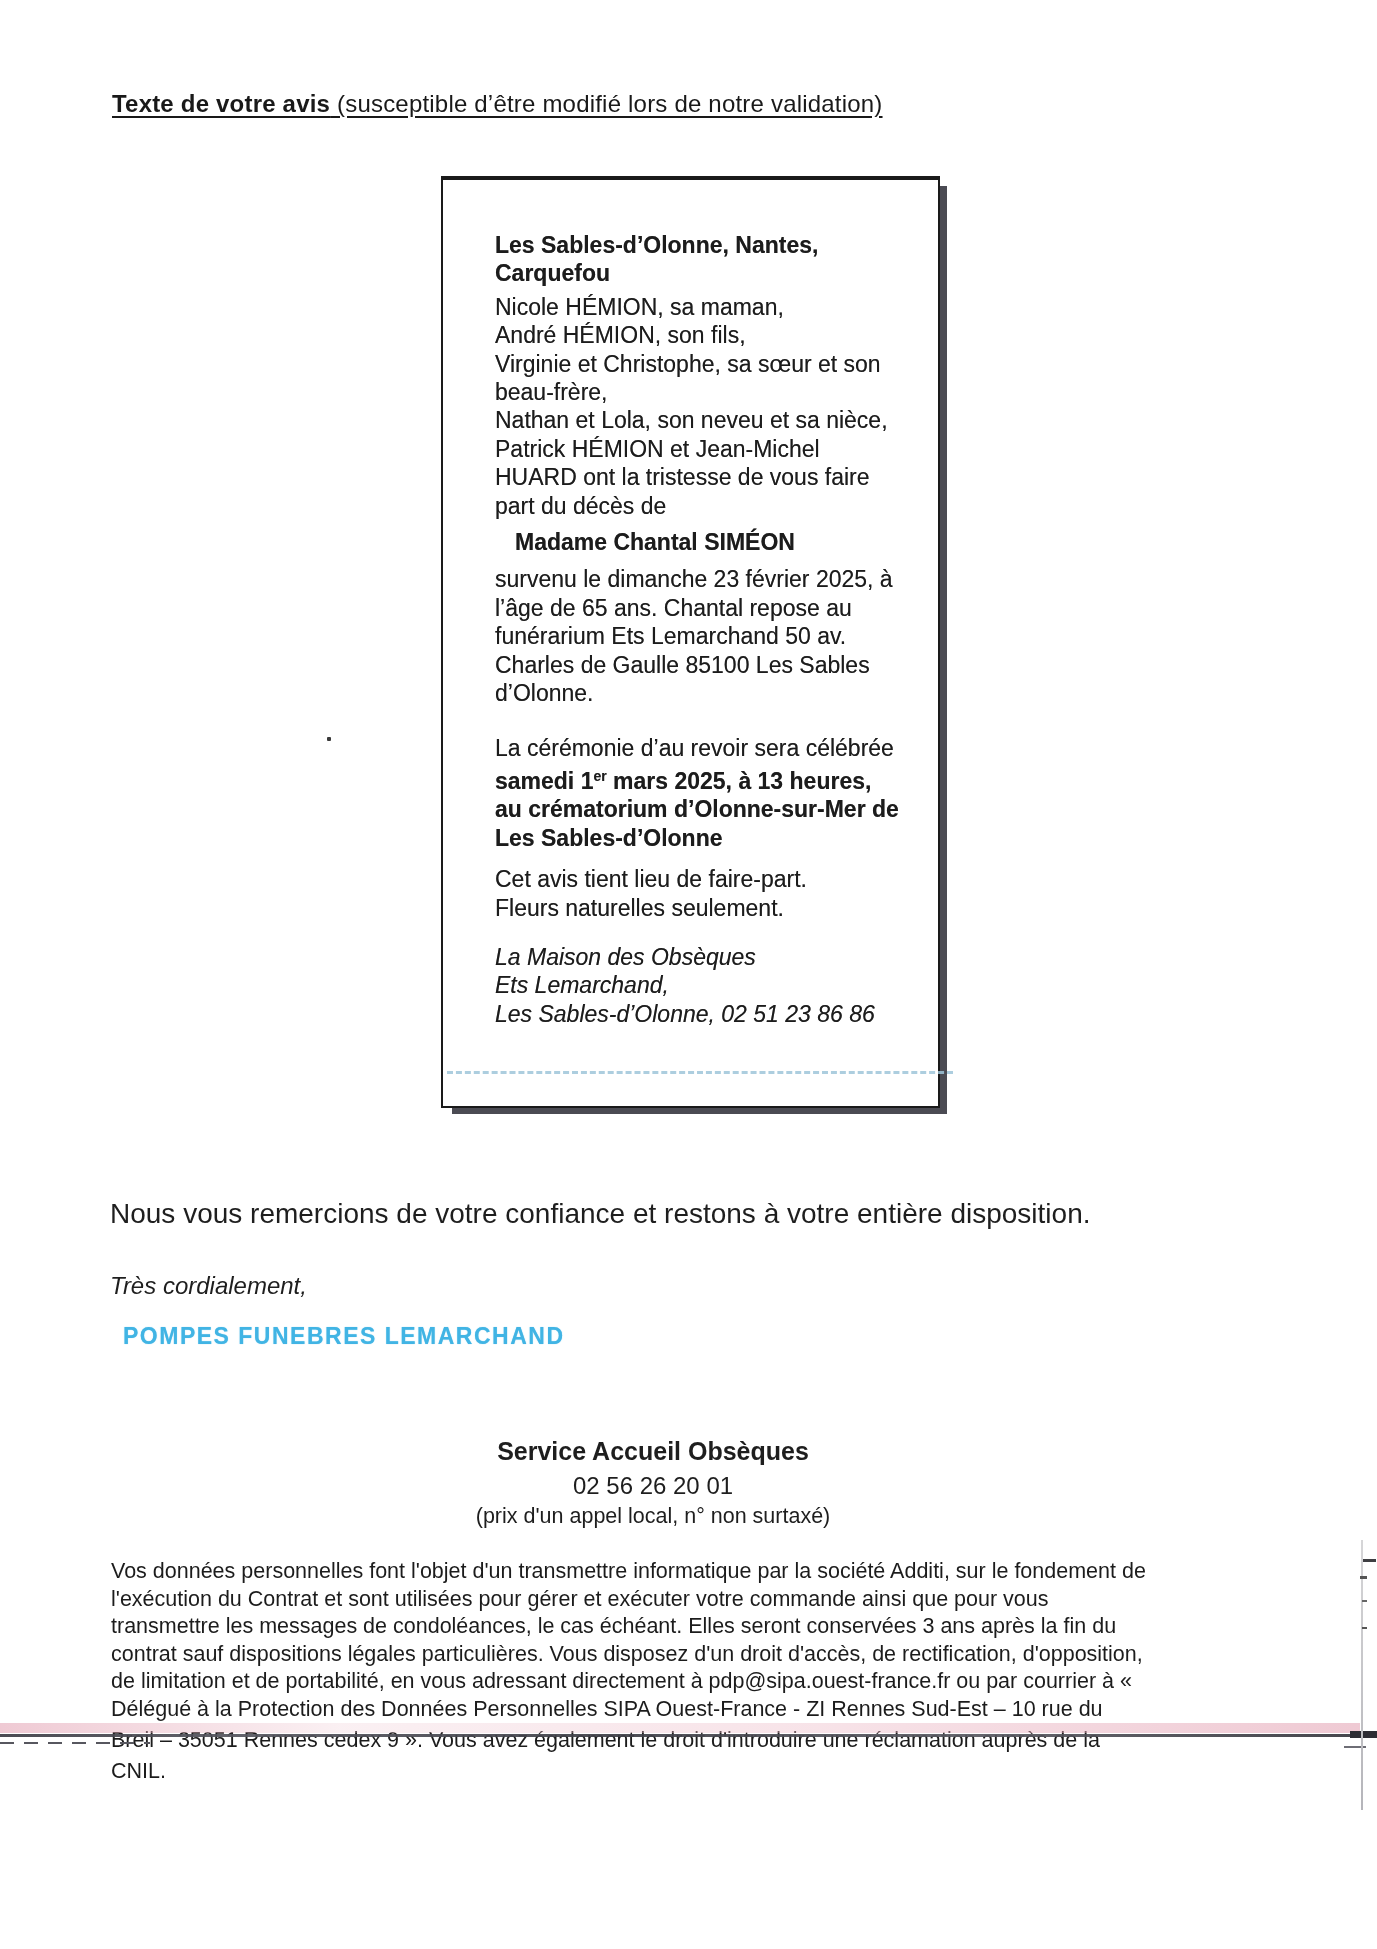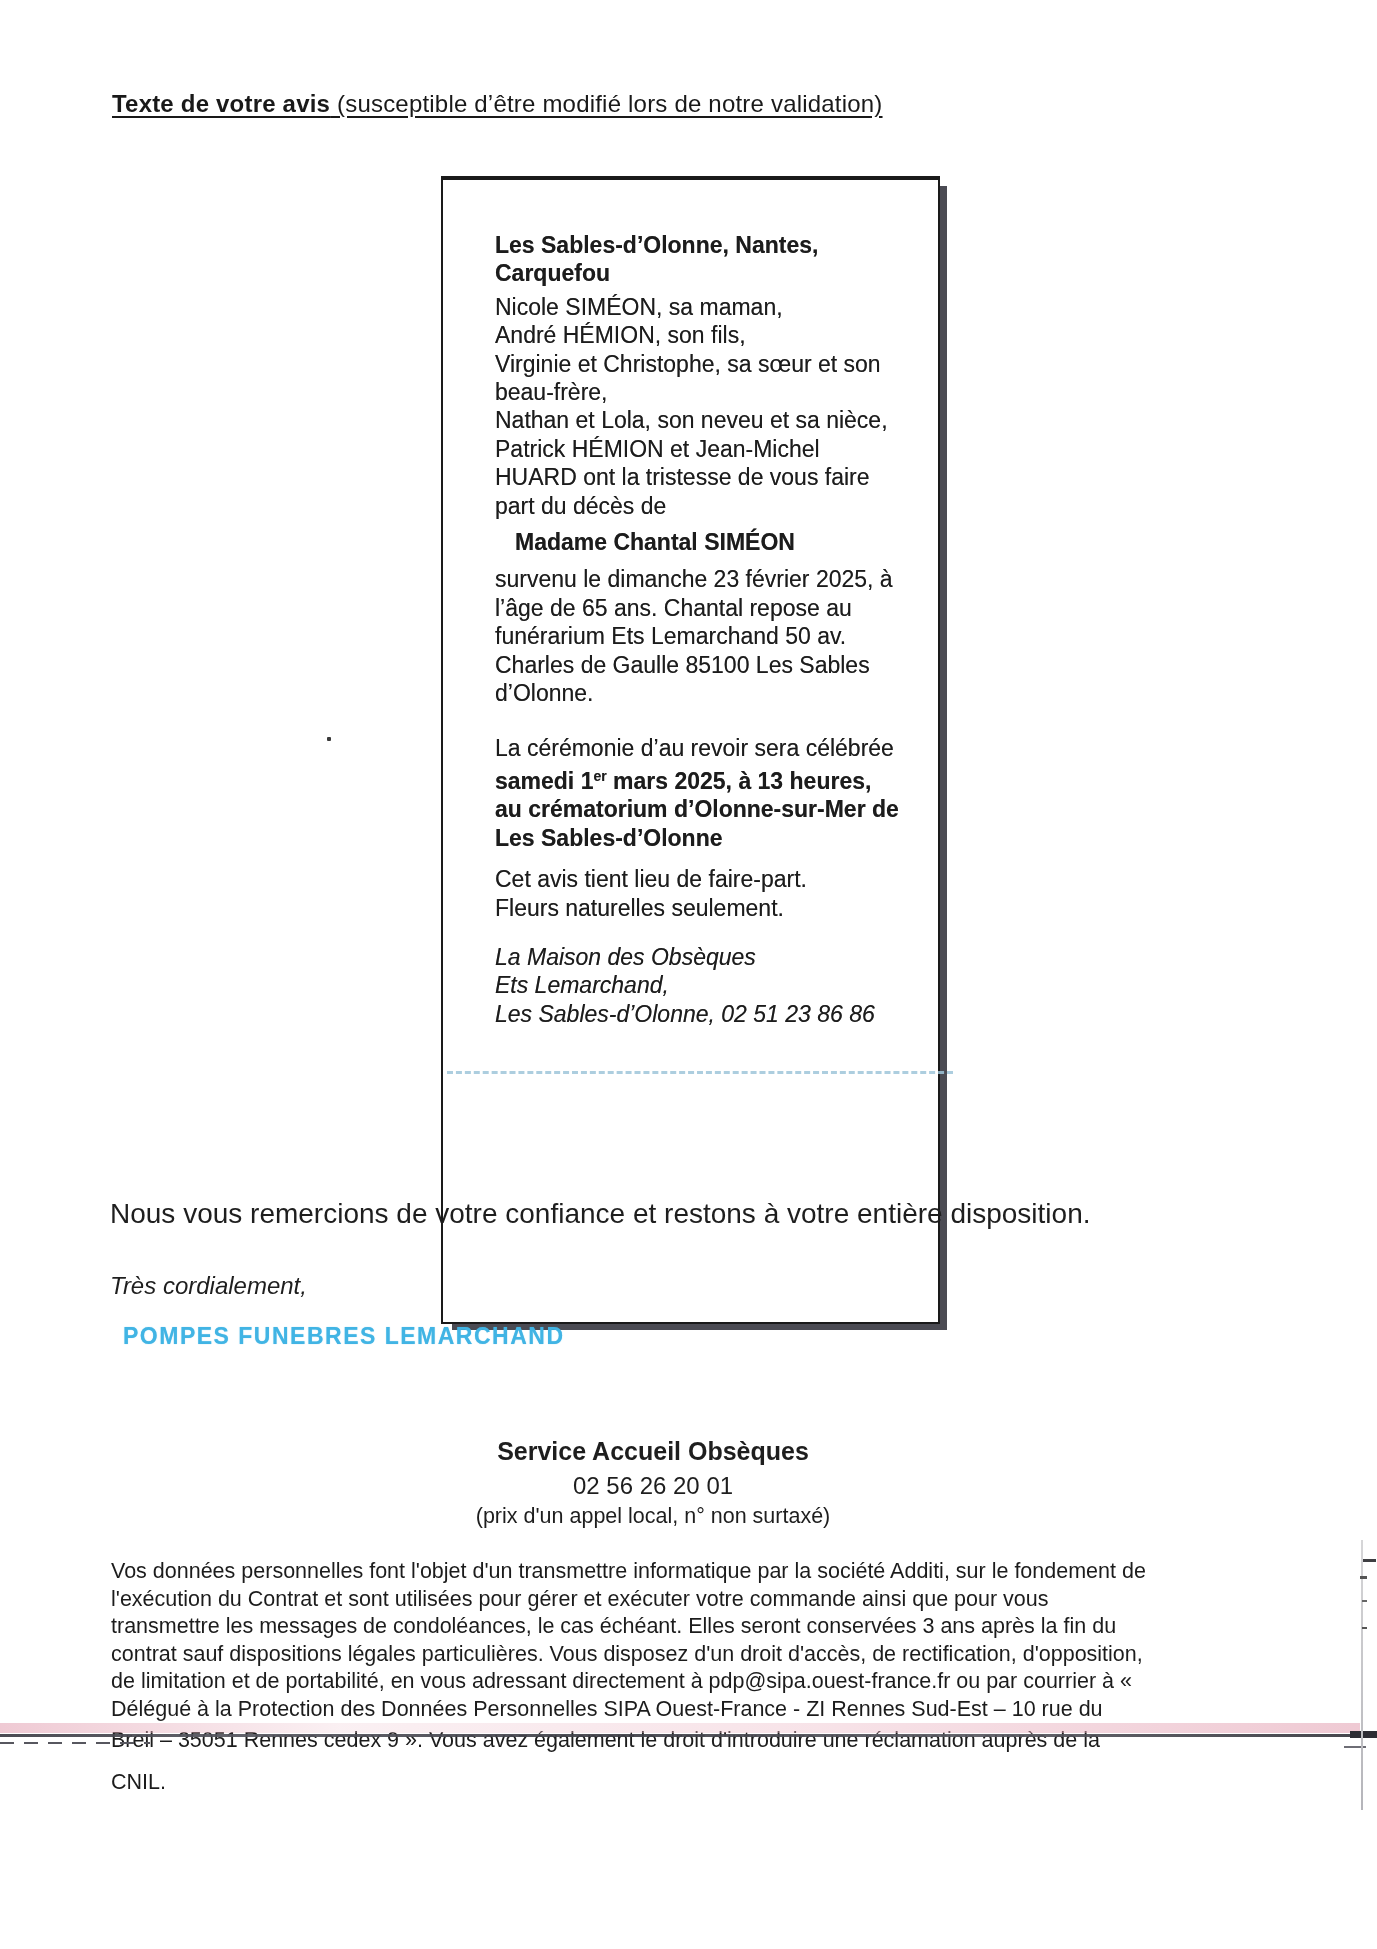--- a/index.html
+++ b/index.html
@@ -32,21 +32,21 @@
     white-space: nowrap;
   }
   .header .hdr-bold { font-weight: bold; }
 
   
   .notice-box {
     position: absolute;
     left: 441px;
     top: 176px;
     width: 499px;
-    height: 1148px;
+    height: 932px;
     background: #ffffff;
     border: 2px solid #1a1a1a;
     border-top-width: 4px;
     box-shadow: 9px 8px 0 -2px #4b4b53;
     padding: 51px 0 0 52px;
     font-size: 23px;
     line-height: 28.4px;
     color: #1c1c1c;
     text-shadow: 0 0 0.5px rgba(28,28,28,0.55);
   }
@@ -194,42 +194,42 @@
     position: absolute;
     left: 111px;
     top: 1558px;
     font-size: 21.5px;
     line-height: 27.6px;
     color: #1c1c1c;
   }
   .privacy .pln { white-space: nowrap; }
   
   .privacy .pln-7 { margin-top: 3px; }
-  .privacy .pln-8 { margin-top: 15px; }
+  .privacy .pln-8 { margin-top: 4px; }
 </style>
 </head>
 <body>
 
 <div class="page">
 
   <div class="header">
     <span class="hdr-bold">Texte de votre avis</span><span class="hdr-rest"> (susceptible d’être modifié lors de notre validation)</span>
   </div>
 
   <div class="dot-artifact"></div>
 
   <div class="notice-box">
 
     <div class="blk-location bold">
       <div class="ln">Les Sables-d’Olonne, Nantes,</div>
       <div class="ln">Carquefou</div>
     </div>
 
     <div class="blk-family">
-      <div class="ln">Nicole SIMÉON, sa maman,</div>
+      <div class="ln">Nicole HÉMION, sa maman,</div>
       <div class="ln">André HÉMION, son fils,</div>
       <div class="ln">Virginie et Christophe, sa sœur et son</div>
       <div class="ln">beau-frère,</div>
       <div class="ln">Nathan et Lola, son neveu et sa nièce,</div>
       <div class="ln">Patrick HÉMION et Jean-Michel</div>
       <div class="ln">HUARD ont la tristesse de vous faire</div>
       <div class="ln">part du décès de</div>
     </div>
 
     <div class="deceased">Madame Chantal SIMÉON</div>

